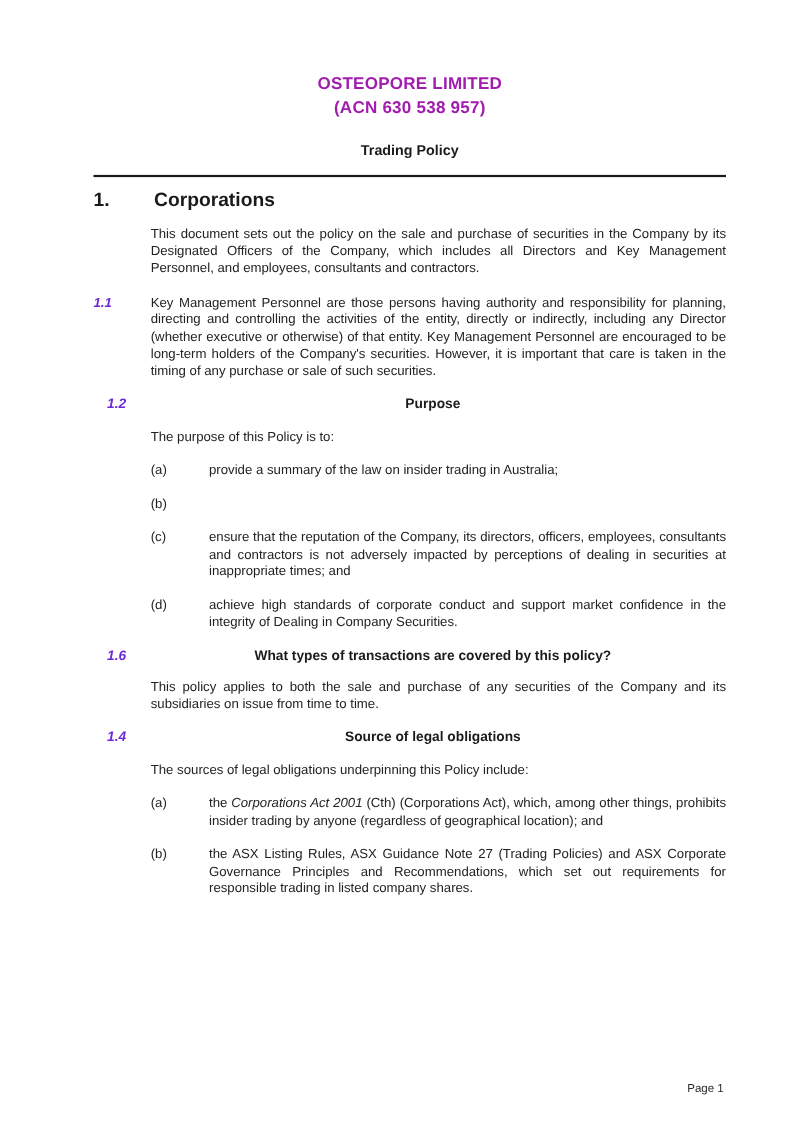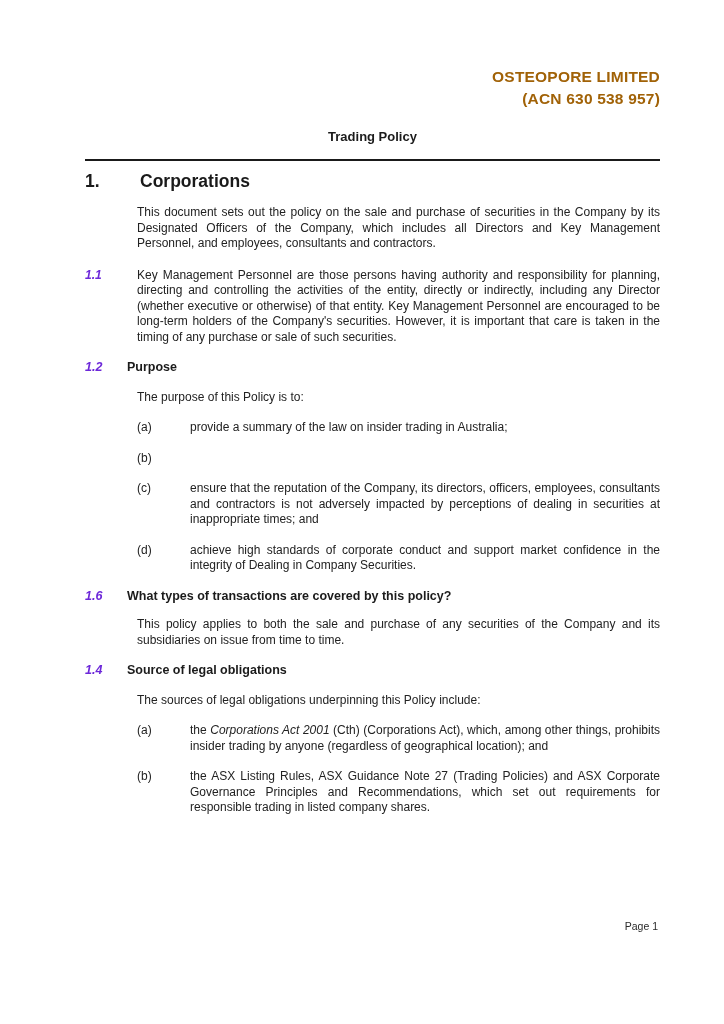--- a/index.html
+++ b/index.html
@@ -14,23 +14,22 @@
     font-size: 12px;
     line-height: 15.5px;
     padding: 66px 64px 0 85px;
     overflow: hidden;
   }
   .doc-header { text-align: center; }
   .company-line {
     font-weight: 700;
     font-size: 15.5px;
     line-height: 22px;
-    color: #a16207;
+    color: #a21caf;
     letter-spacing: 0.2px;
-    text-align: right;
   }
   .doc-title {
     font-weight: 700;
     font-size: 13px;
     line-height: 16px;
     color: #1b1b1b;
     margin-top: 19px;
   }
   .rule { height: 2px; background: #1a1a1a; margin-top: 14px; }
   .h1 {
@@ -44,33 +43,34 @@
   .h1 .h1-num { width: 55px; flex: 0 0 55px; }
   .para { margin: 0; text-align: justify; }
   .intro-para { margin-left: 52px; margin-top: 13px; }
   .row { display: grid; grid-template-columns: 52px 1fr; margin-top: 16px; }
   .row.hrow {
     grid-template-columns: 42px 1fr;
     font-weight: 700;
     font-size: 12.5px;
     color: #1b1b1b;
     margin-top: 15px;
+    text-align: center;
   }
   .num { font-weight: 700; color: #6d28d9; font-style: italic; }
   .lead { margin-left: 52px; margin-top: 14px; text-align: left; }
   .li {
     display: grid;
     grid-template-columns: 53px 1fr;
     margin-left: 52px;
     margin-top: 15px;
   }
   .li .marker { }
   .footer-pagenum {
     position: absolute;
-    top: 920px;
+    top: 984px;
     right: 66px;
     font-size: 10.5px;
     line-height: 13px;
     color: #2a2a2a;
   }
   .it { font-style: italic; }
 </style>
 </head>
 <body>
 

